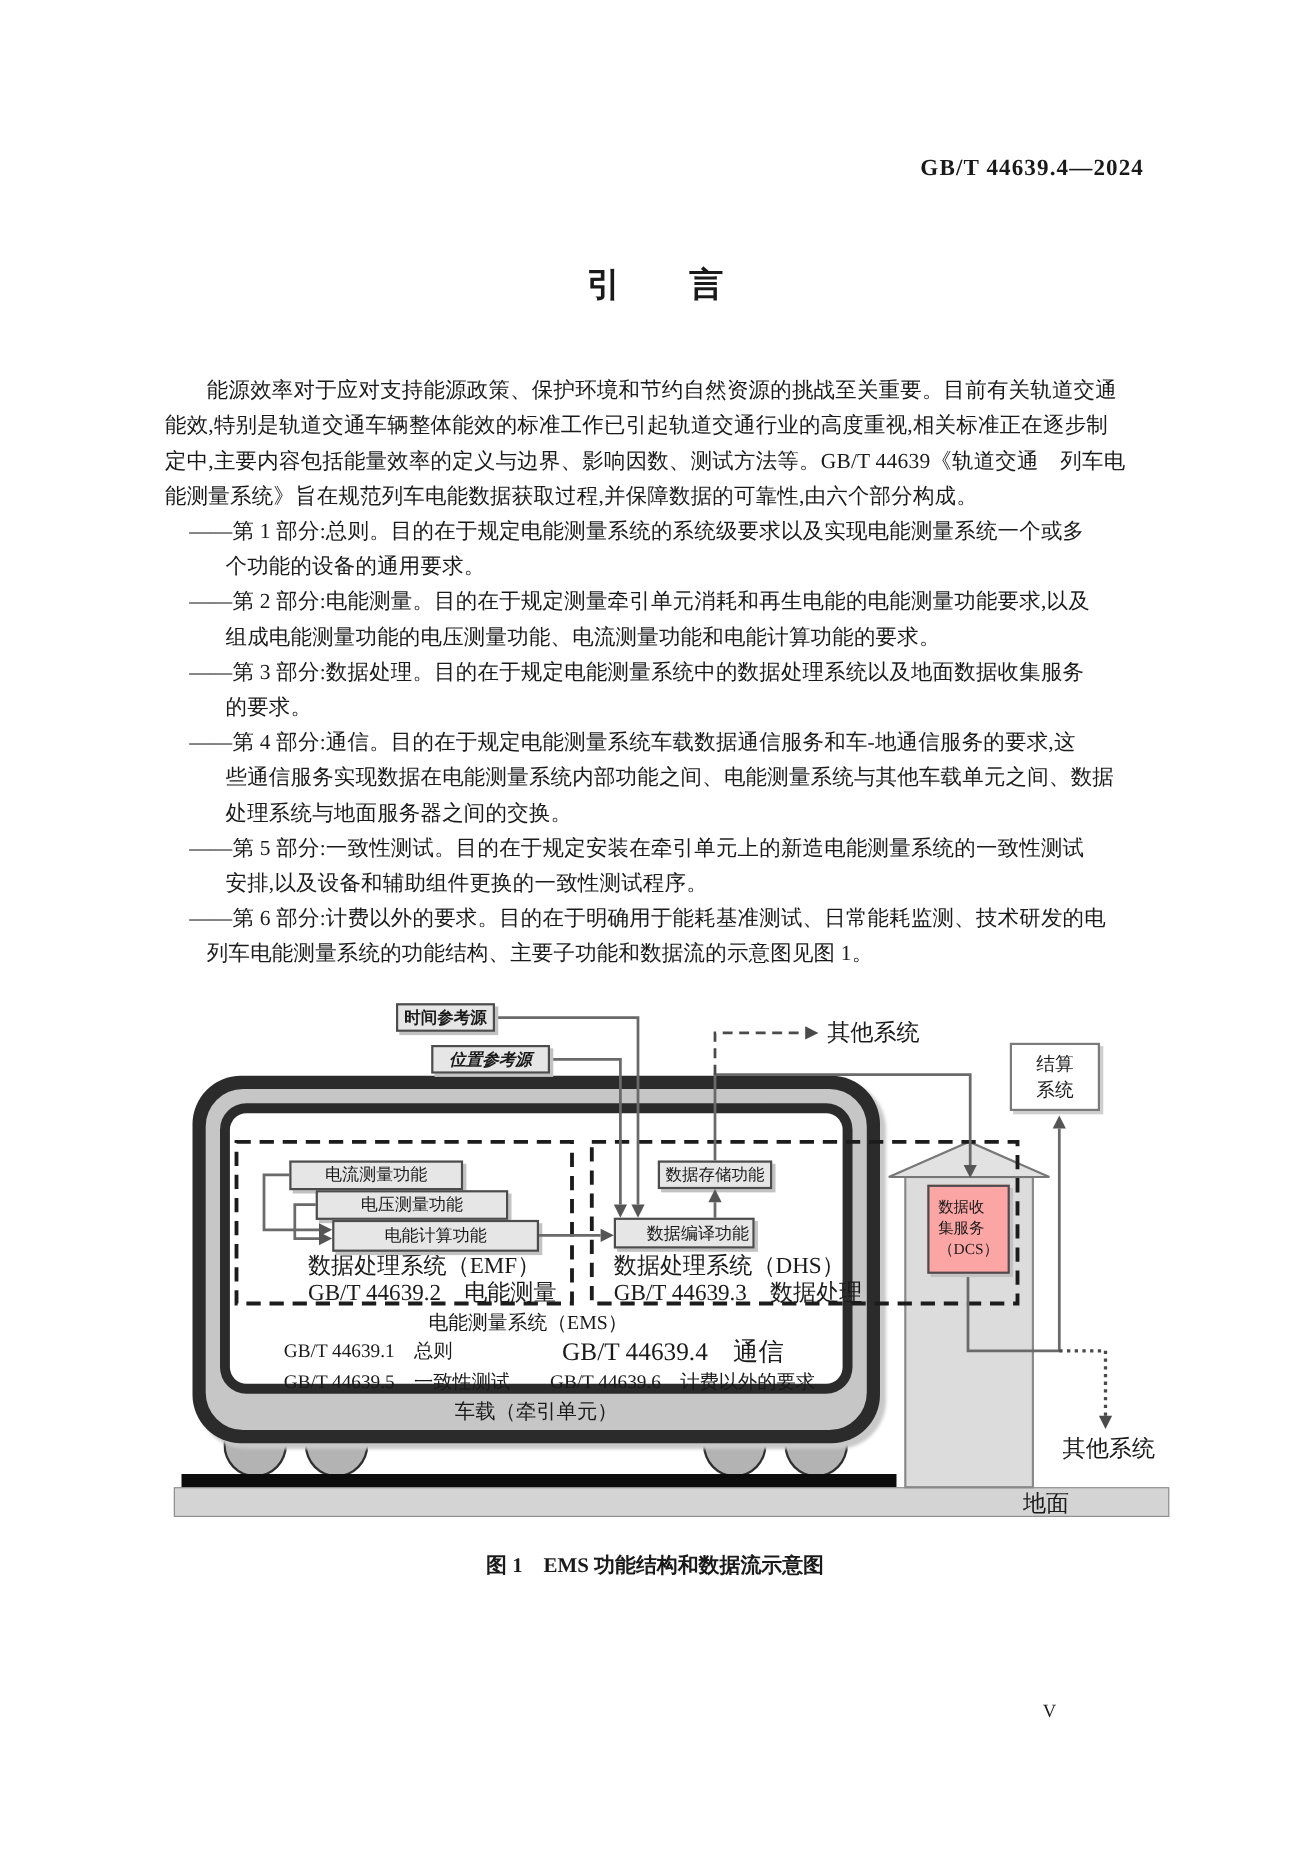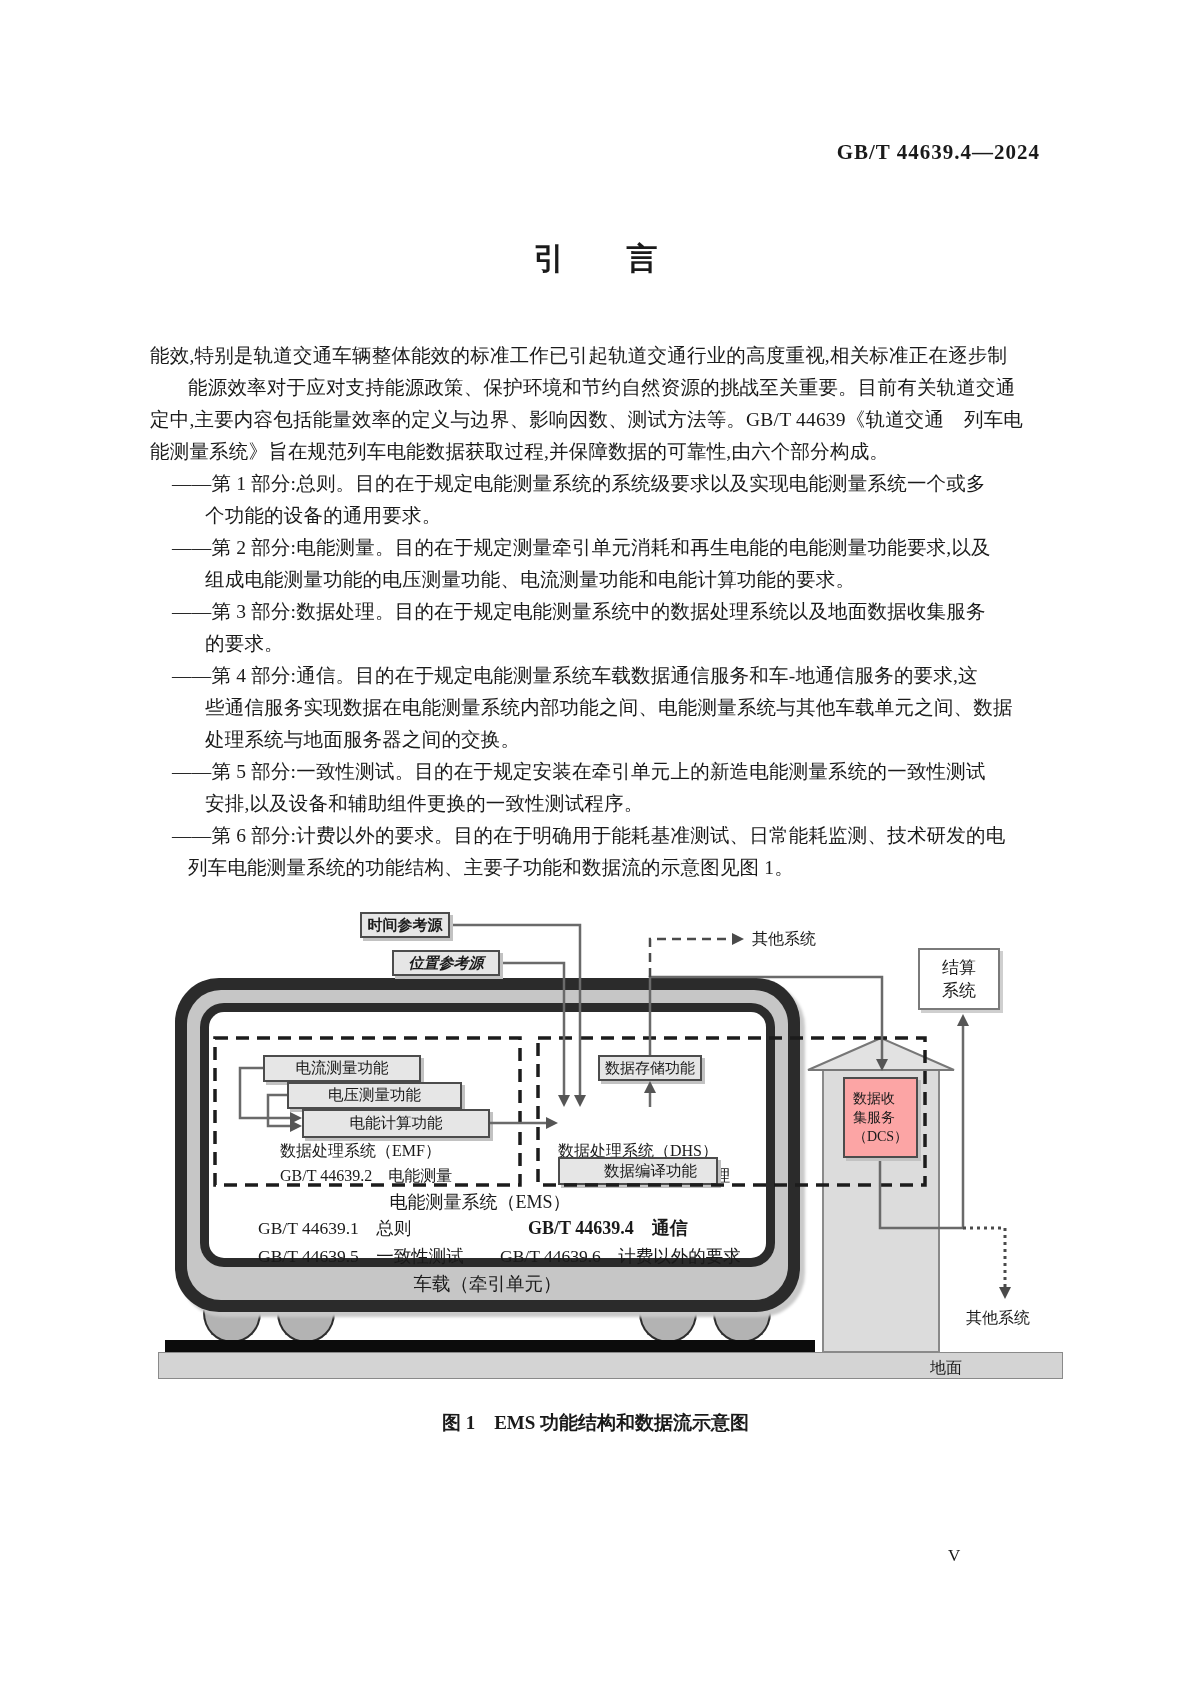--- a/index.html
+++ b/index.html
@@ -17,21 +17,21 @@
   .ind-flush{padding-left:0;}
   .ind-dash{padding-left:22px;}
   .ind-cont{padding-left:55px;}
   
   .gbox{position:absolute;background:#e6e6e6;border:2px solid #4c4c4c;box-shadow:3px 3px 0 #c2c2c2;
         display:flex;align-items:center;justify-content:center;font-size:15.5px;box-sizing:border-box;}
   .wbox{position:absolute;background:#ffffff;border:2px solid #7a7a7a;box-shadow:3px 3px 0 #cfcfcf;
         text-align:center;font-size:17px;line-height:23px;box-sizing:border-box;
         display:flex;align-items:center;justify-content:center;}
   .ml{white-space:pre-line;}
-  .lbl{position:absolute;font-size:16px;line-height:25px;white-space:pre;}
+  .lbl{position:absolute;font-size:21px;line-height:25px;white-space:pre;}
   
   .train-outer{position:absolute;left:175px;top:978px;width:625px;height:334px;background:#2b2b2b;
                border-radius:44px;box-shadow:5px 5px 3px #c9c9c9;}
   .train-gray{position:absolute;left:187px;top:990px;width:601px;height:310px;background:#c6c6c6;border-radius:34px;}
   .train-inner{position:absolute;left:200px;top:1003px;width:575px;height:264px;background:#2b2b2b;border-radius:24px;}
   .train-white{position:absolute;left:209px;top:1012px;width:557px;height:246px;background:#ffffff;border-radius:15px;}
   .wheel{position:absolute;width:58px;height:33px;background:#b3b3b3;border:2px solid #2e2e2e;
          border-top:none;border-radius:0 0 55% 55% / 0 0 100% 100%;box-sizing:border-box;}
   .rail{position:absolute;left:165px;top:1340px;width:650px;height:13px;background:#0c0c0c;}
   .ground{position:absolute;left:158px;top:1352px;width:905px;height:27px;background:#d4d4d4;border:1px solid #8a8a8a;box-sizing:border-box;}
@@ -40,22 +40,22 @@
 </style>
 </head>
 <body>
 
 <div class="page">
 
   <div class="doc-header">GB/T 44639.4—2024</div>
   <div class="doc-title">引　　言</div>
 
   <div class="body-block">
+    <div class="bl ind-first">能源效率对于应对支持能源政策、保护环境和节约自然资源的挑战至关重要。目前有关轨道交通</div>
     <div class="bl ind-flush">能效,特别是轨道交通车辆整体能效的标准工作已引起轨道交通行业的高度重视,相关标准正在逐步制</div>
-    <div class="bl ind-first">能源效率对于应对支持能源政策、保护环境和节约自然资源的挑战至关重要。目前有关轨道交通</div>
     <div class="bl ind-flush">定中,主要内容包括能量效率的定义与边界、影响因数、测试方法等。GB/T 44639《轨道交通　列车电</div>
     <div class="bl ind-flush">能测量系统》旨在规范列车电能数据获取过程,并保障数据的可靠性,由六个部分构成。</div>
     <div class="bl ind-dash">——第 1 部分:总则。目的在于规定电能测量系统的系统级要求以及实现电能测量系统一个或多</div>
     <div class="bl ind-cont">个功能的设备的通用要求。</div>
     <div class="bl ind-dash">——第 2 部分:电能测量。目的在于规定测量牵引单元消耗和再生电能的电能测量功能要求,以及</div>
     <div class="bl ind-cont">组成电能测量功能的电压测量功能、电流测量功能和电能计算功能的要求。</div>
     <div class="bl ind-dash">——第 3 部分:数据处理。目的在于规定电能测量系统中的数据处理系统以及地面数据收集服务</div>
     <div class="bl ind-cont">的要求。</div>
     <div class="bl ind-dash">——第 4 部分:通信。目的在于规定电能测量系统车载数据通信服务和车-地通信服务的要求,这</div>
     <div class="bl ind-cont">些通信服务实现数据在电能测量系统内部功能之间、电能测量系统与其他车载单元之间、数据</div>
@@ -79,29 +79,29 @@
   <div class="train-inner"></div>
   <div class="train-white"></div>
   <div class="lbl" style="left:175px;top:1272px;width:625px;text-align:center;font-size:18.5px;">车载（牵引单元）</div>
 
   <div class="lbl" style="left:280px;top:1138px;">数据处理系统（EMF）</div>
   <div class="lbl" style="left:280px;top:1163px;">GB/T 44639.2　电能测量</div>
   <div class="lbl" style="left:558px;top:1138px;">数据处理系统（DHS）</div>
   <div class="lbl" style="left:558px;top:1163px;">GB/T 44639.3　数据处理</div>
   <div class="lbl" style="left:330px;top:1190px;width:300px;text-align:center;font-size:18px;">电能测量系统（EMS）</div>
   <div class="lbl" style="left:258px;top:1216px;font-size:17.5px;">GB/T 44639.1　总则</div>
-  <div class="lbl" style="left:528px;top:1216px;font-size:18px;font-weight:bold;">GB/T 44639.4　通信</div>
+  <div class="lbl" style="left:511px;top:1216px;font-size:23px;">GB/T 44639.4　通信</div>
   <div class="lbl" style="left:258px;top:1244px;font-size:17.5px;">GB/T 44639.5　一致性测试</div>
   <div class="lbl" style="left:500px;top:1244px;font-size:17.5px;">GB/T 44639.6　计费以外的要求</div>
 
   <div class="gbox" style="left:263px;top:1055px;width:158px;height:27px;">电流测量功能</div>
   <div class="gbox" style="left:287px;top:1082px;width:175px;height:27px;">电压测量功能</div>
   <div class="gbox" style="left:302px;top:1109px;width:188px;height:29px;">电能计算功能</div>
   <div class="gbox" style="left:598px;top:1055px;width:104px;height:26px;font-size:15px;font-family:Liberation Serif, serif;">数据存储功能</div>
-  <div class="gbox" style="left:558px;top:1157px;width:160px;height:28px;padding-left:25px;">数据编译功能</div>
+  <div class="gbox" style="left:558px;top:1107px;width:128px;height:28px;padding-left:25px;">数据编译功能</div>
 
   <svg class="abs" style="left:140px;top:840px;" width="930" height="550" viewBox="0 0 930 550">
 
     <rect x="683" y="230" width="116" height="282" fill="#dcdcdc" stroke="#8a8a8a" stroke-width="2"></rect>
     <polygon points="741,198 668,230 814,230" fill="#e2e2e2" stroke="#777777" stroke-width="2"></polygon>
 
     <rect x="75" y="198" width="305" height="147" fill="none" stroke="#1c1c1c" stroke-width="3.5" stroke-dasharray="13 8"></rect>
     <rect x="398" y="198" width="387" height="147" fill="none" stroke="#1c1c1c" stroke-width="3.5" stroke-dasharray="13 8"></rect>
 
     <path d="M310,85 H440 V255" fill="none" stroke="#6a6a6a" stroke-width="2.5"></path>

